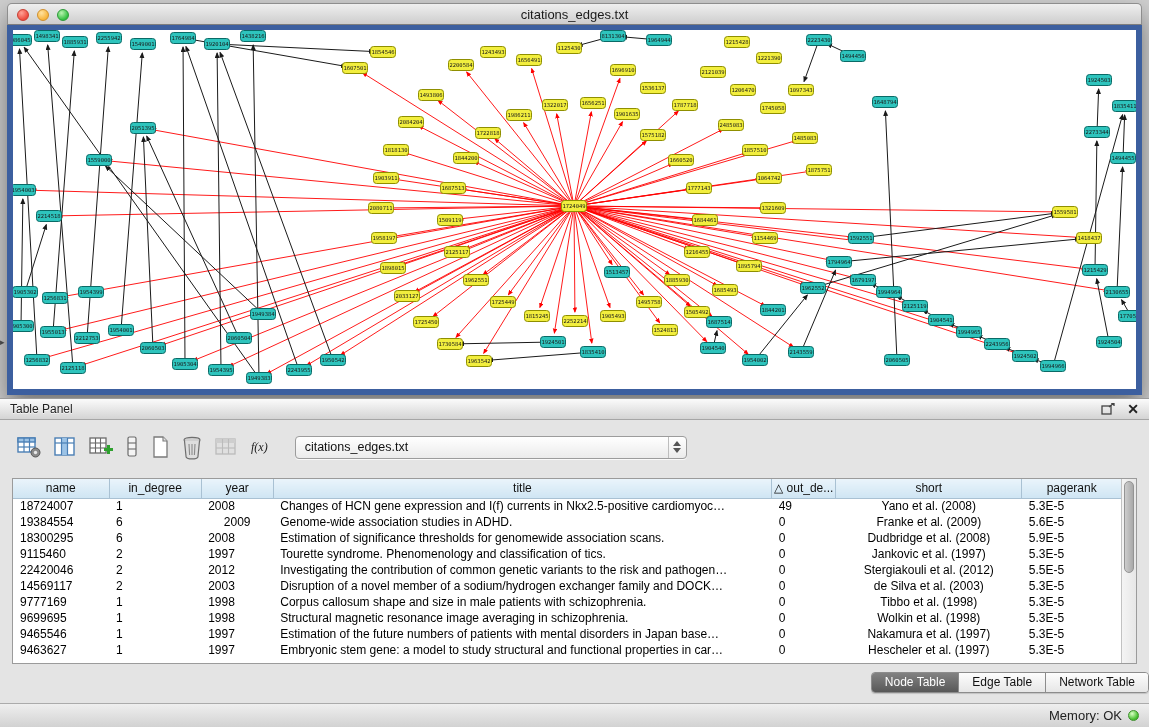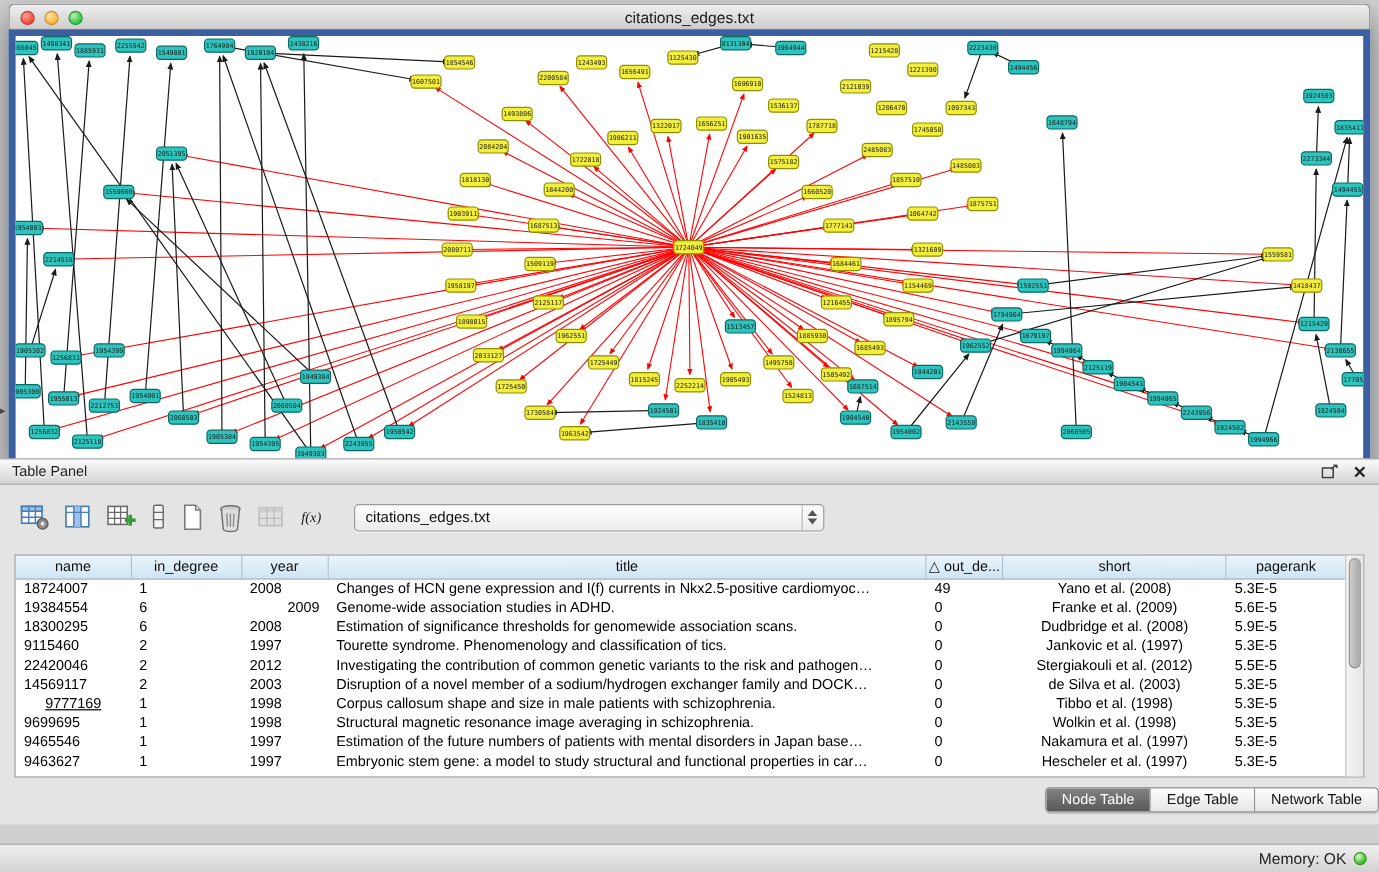--- a/index.html
+++ b/index.html
@@ -18,21 +18,21 @@
   .light.orange{background:radial-gradient(circle at 35% 30%,#ffe2a0,#f8b43a 70%);border:1px solid #cf8f2d;}
   .light.green{background:radial-gradient(circle at 35% 30%,#b9f3b0,#33c042 70%);border:1px solid #2b9a37;}
   .win-title{flex:1;text-align:center;font-size:13px;color:#1a1a1a;}
   .net-frame{height:370px;border:6px solid #3c5f9f;border-top-width:5px;background:#ffffff;}
   .net-frame svg{display:block;width:100%;height:100%;}
 
   
   .collapse-arrow{position:absolute;left:0;top:338px;font-size:9px;color:#444;line-height:9px;}
 
   
-  .table-panel{position:absolute;left:0;top:382px;width:1149px;height:305px;
+  .table-panel{position:absolute;left:0;top:398px;width:1149px;height:305px;
     background:#e4e4e4;border-top:1px solid #9a9a9a;}
   .panel-header{height:21px;background:linear-gradient(#fbfbfb,#d4d4d4);
     border-bottom:1px solid #a6a6a6;display:flex;align-items:center;padding:0 10px;}
   .panel-title{font-size:12px;color:#222;text-shadow:0 1px 0 rgba(255,255,255,.7);}
   .panel-header .spacer{flex:1;}
   .hdr-icons{display:flex;align-items:center;gap:12px;}
   .close-x{font-size:14px;font-weight:bold;color:#222;line-height:14px;cursor:default;}
 
   .toolbar{display:flex;align-items:center;gap:11px;padding:13px 0 11px 16px;height:52px;}
   .tb-icon{height:28px;display:flex;align-items:center;justify-content:center;}
@@ -840,21 +840,21 @@
               <td style="text-align: left;">1</td>
               <td style="text-align: left;">2008</td>
               <td style="text-align: left;">Changes of HCN gene expression and I(f) currents in Nkx2.5-positive cardiomyoc…</td>
               <td style="text-align: left;">49</td>
               <td style="text-align: center;">Yano et al. (2008)</td>
               <td style="text-align: left;">5.3E-5</td>
             </tr>
             <tr>
               <td style="text-align: left;">19384554</td>
               <td style="text-align: left;">6</td>
-              <td style="text-align: right;">2009</td>
+              <td style="text-align: center;">2009</td>
               <td style="text-align: left;">Genome-wide association studies in ADHD.</td>
               <td style="text-align: left;">0</td>
               <td style="text-align: center;">Franke et al. (2009)</td>
               <td style="text-align: left;">5.6E-5</td>
             </tr>
             <tr>
               <td style="text-align: left;">18300295</td>
               <td style="text-align: left;">6</td>
               <td style="text-align: left;">2008</td>
               <td style="text-align: left;">Estimation of significance thresholds for genomewide association scans.</td>
@@ -883,21 +883,21 @@
             <tr>
               <td style="text-align: left;">14569117</td>
               <td style="text-align: left;">2</td>
               <td style="text-align: left;">2003</td>
               <td style="text-align: left;">Disruption of a novel member of a sodium/hydrogen exchanger family and DOCK…</td>
               <td style="text-align: left;">0</td>
               <td style="text-align: center;">de Silva et al. (2003)</td>
               <td style="text-align: left;">5.3E-5</td>
             </tr>
             <tr>
-              <td style="text-align: center; text-decoration: underline;">9777169</td>
+              <td style="text-align: left;">9777169</td>
               <td style="text-align: left;">1</td>
               <td style="text-align: left;">1998</td>
               <td style="text-align: left;">Corpus callosum shape and size in male patients with schizophrenia.</td>
               <td style="text-align: left;">0</td>
               <td style="text-align: center;">Tibbo et al. (1998)</td>
               <td style="text-align: left;">5.3E-5</td>
             </tr>
             <tr>
               <td style="text-align: left;">9699695</td>
               <td style="text-align: left;">1</td>

